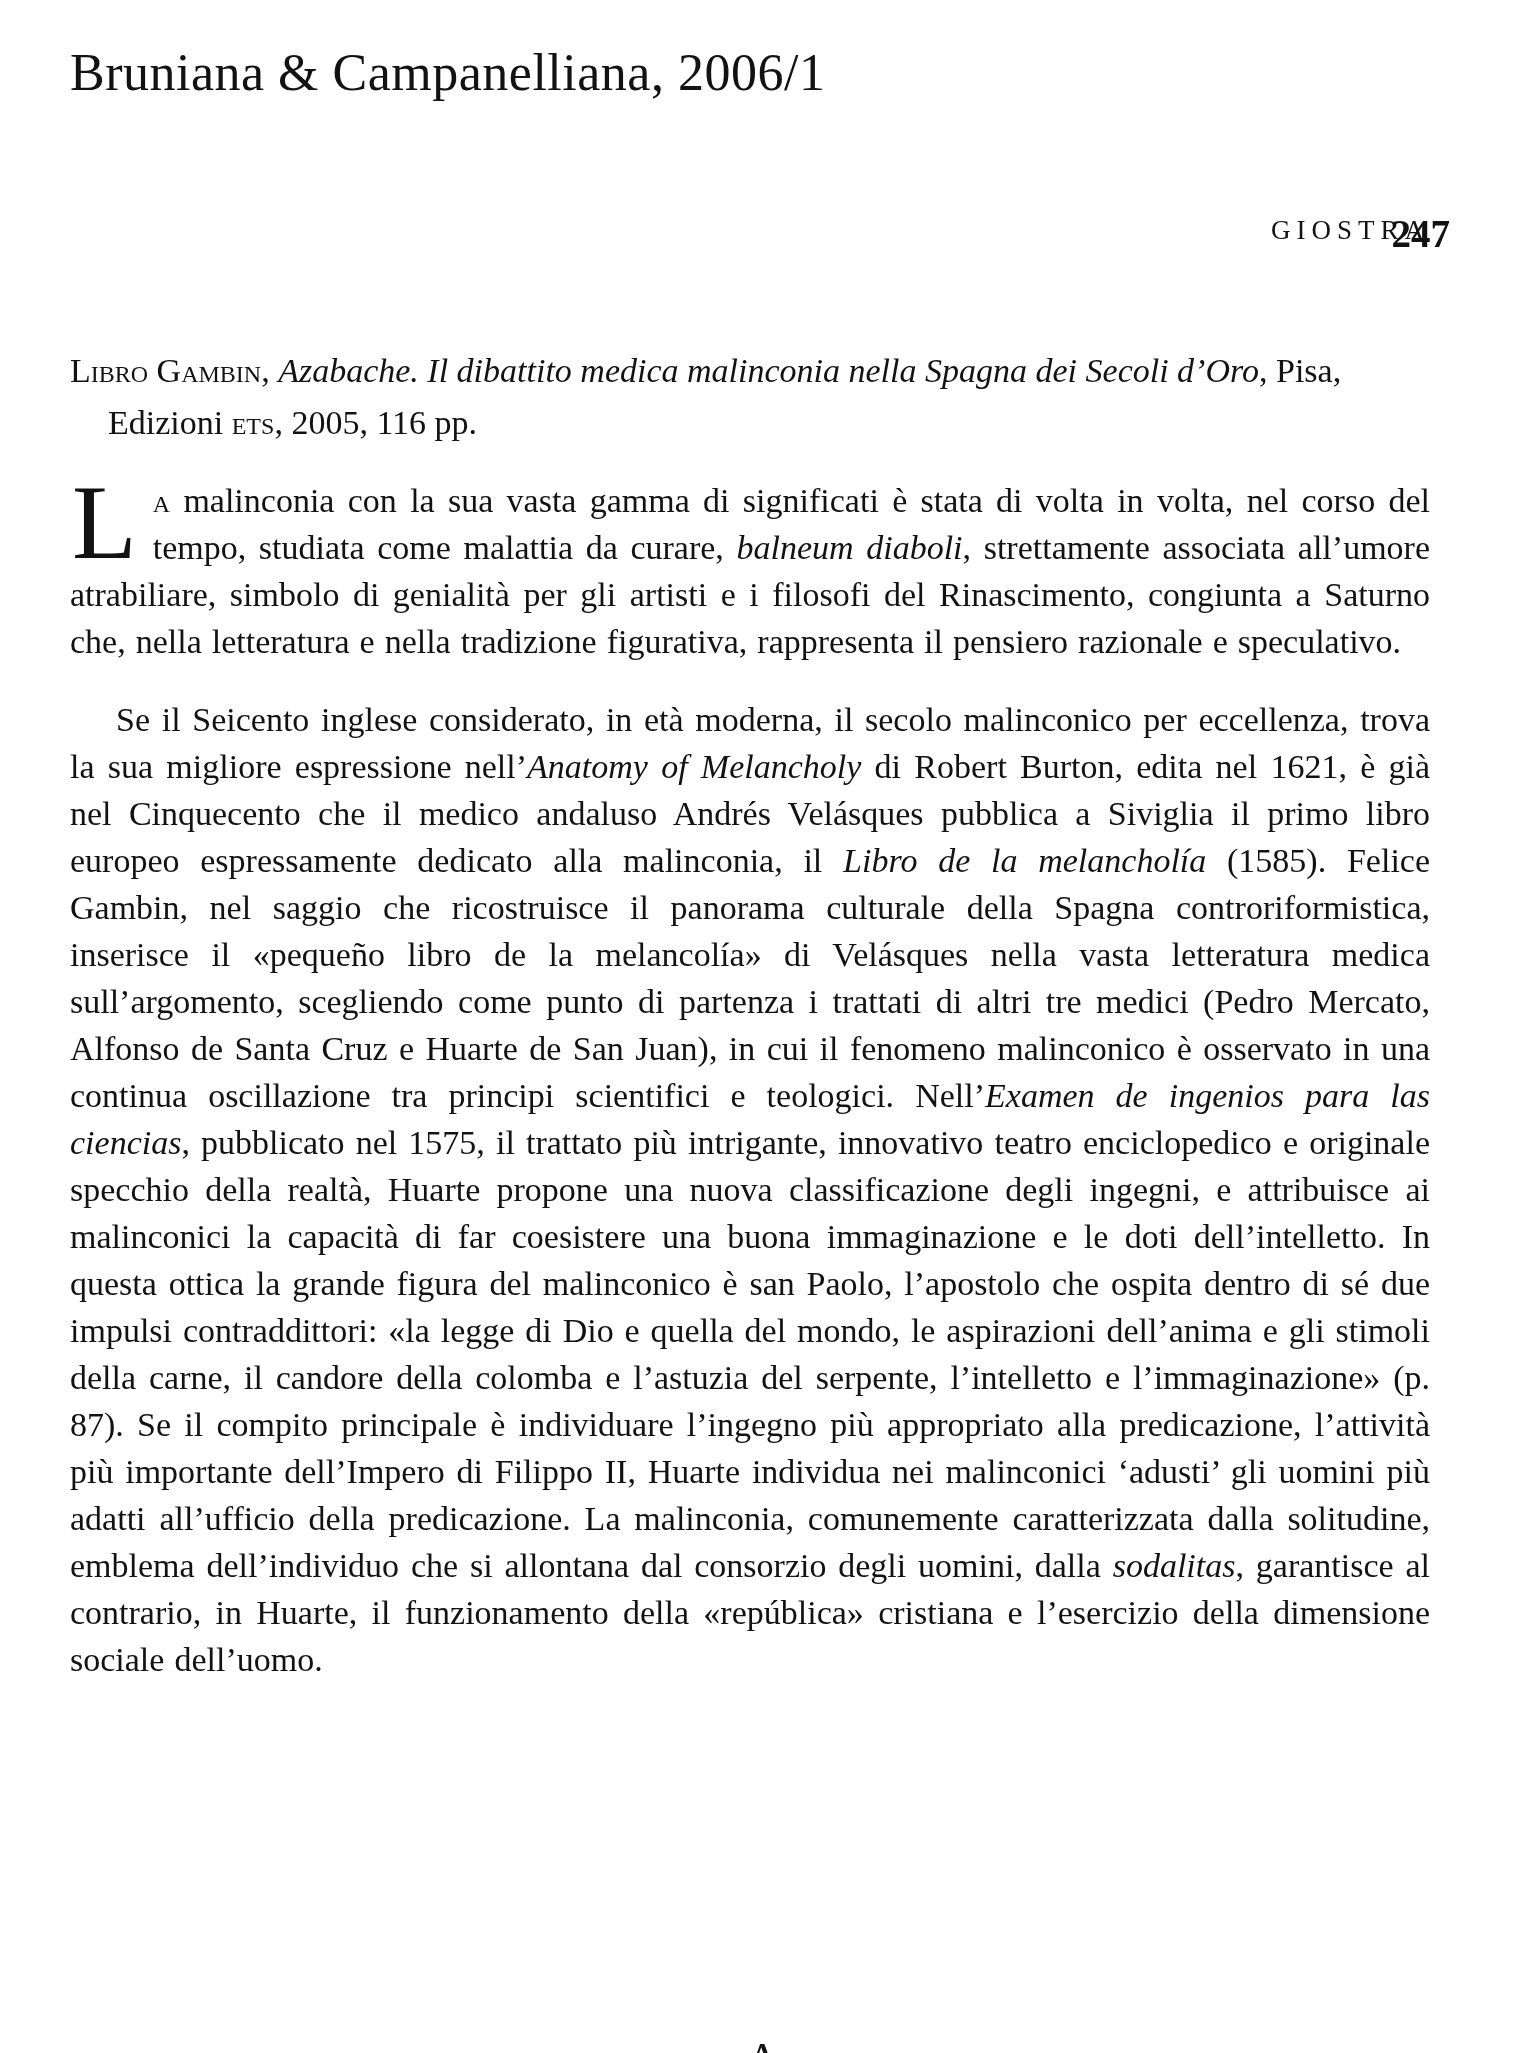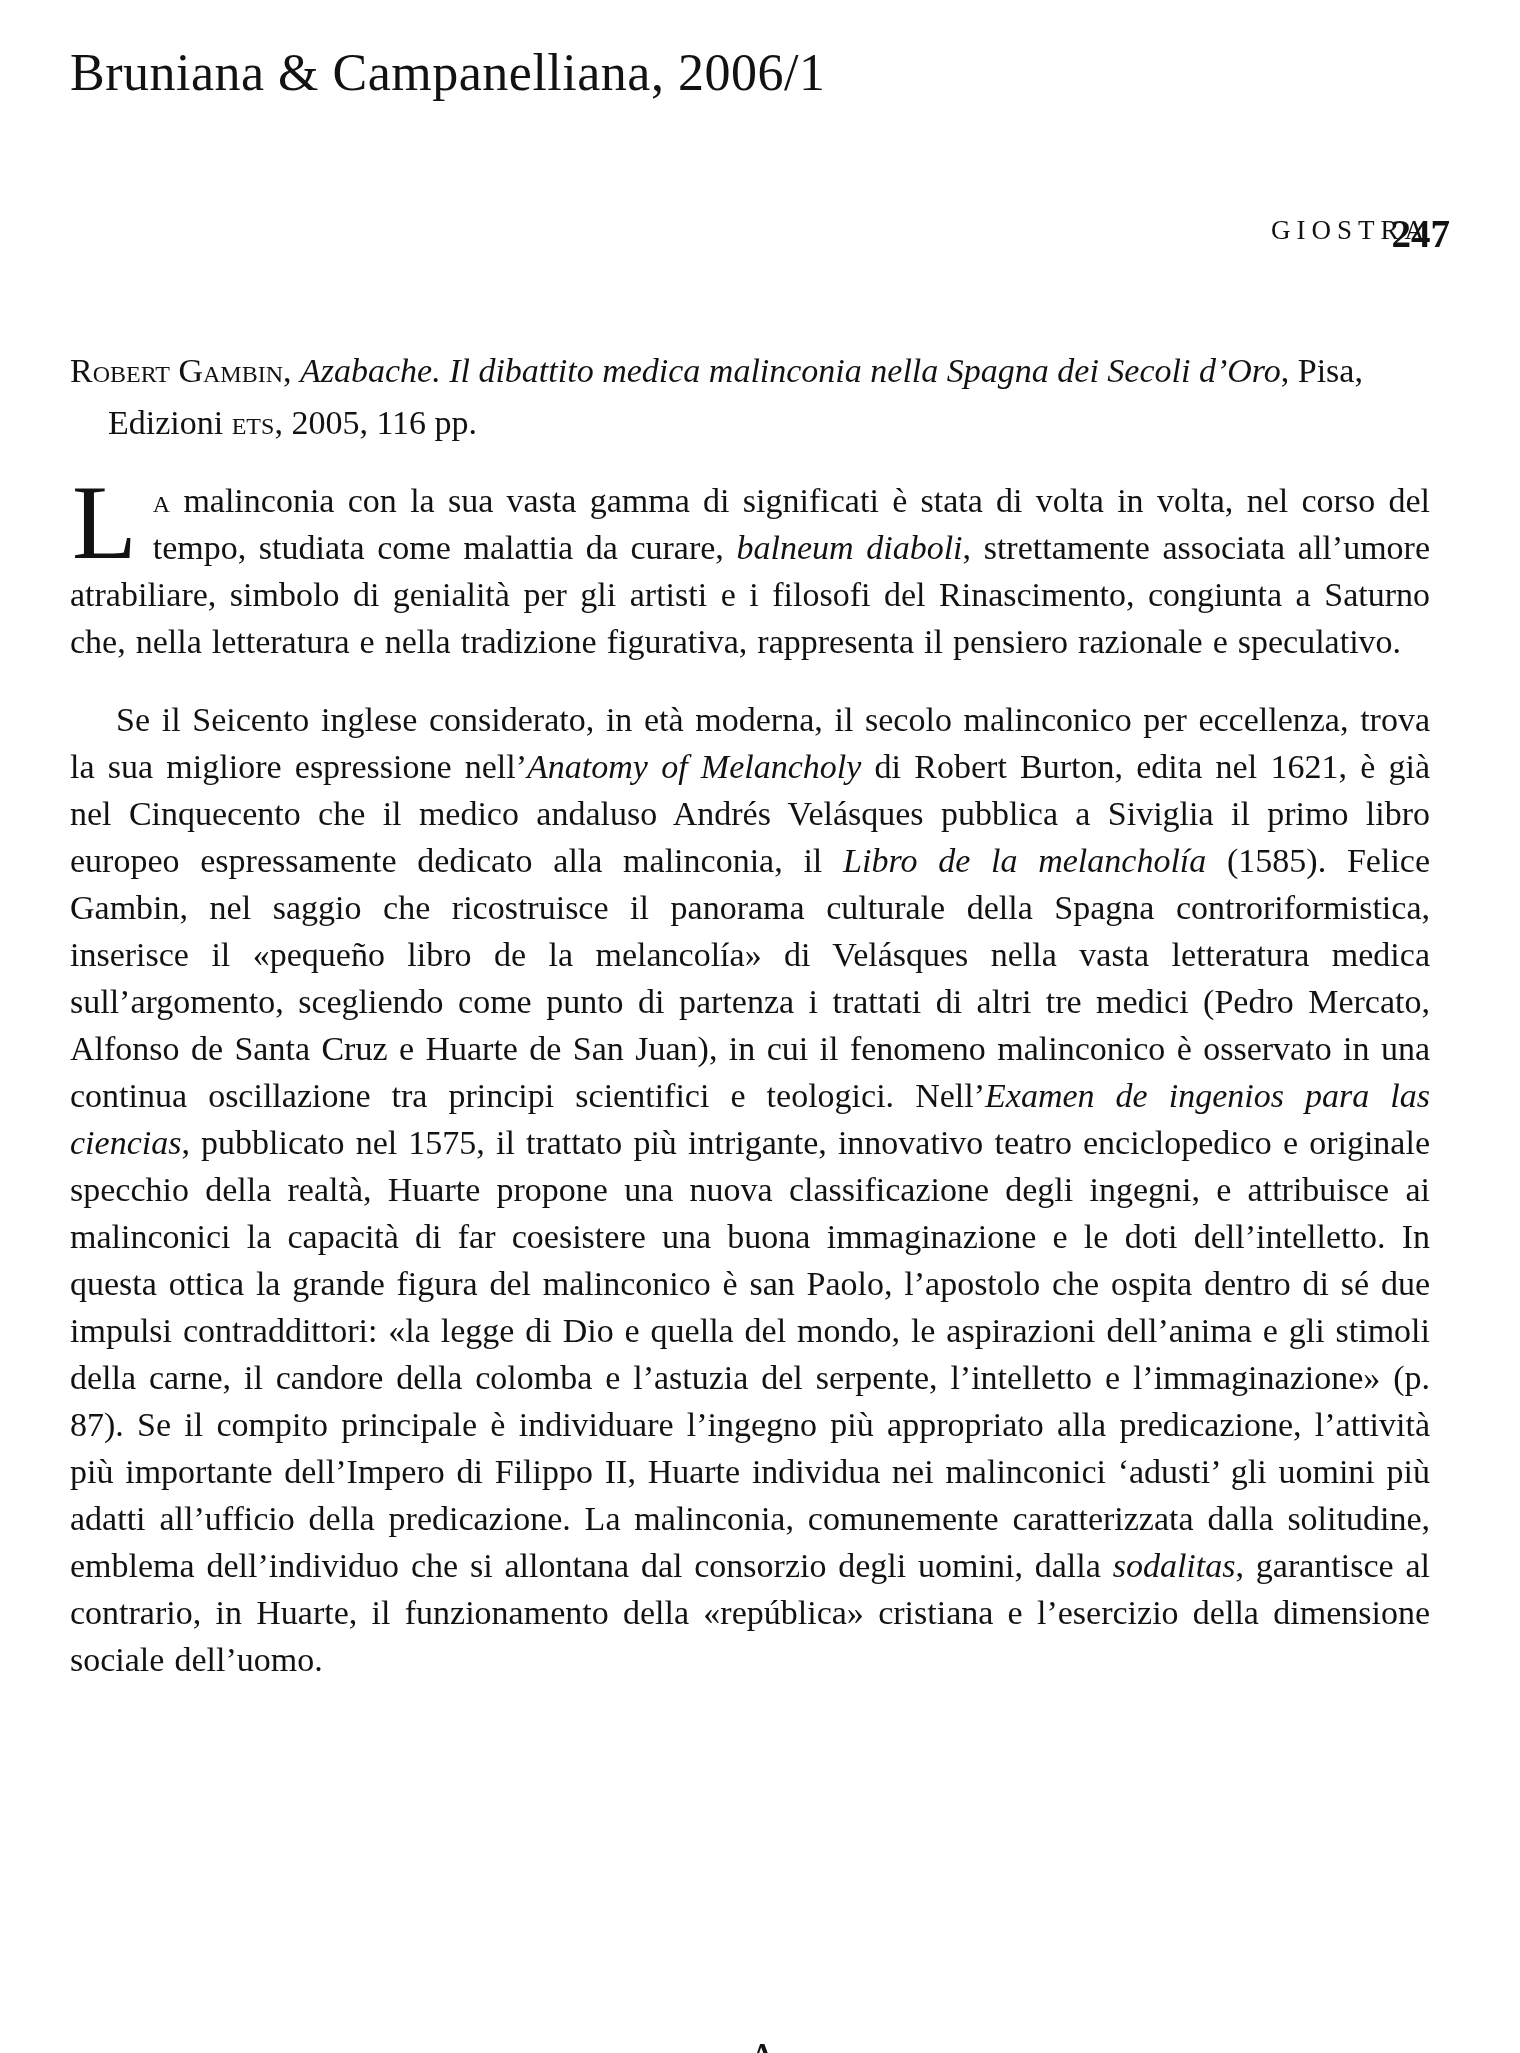--- a/index.html
+++ b/index.html
@@ -92,21 +92,21 @@
 
 <div class="page">
 
   <h1 class="vol-title">Bruniana &amp; Campanelliana, 2006/1</h1>
 
   <div class="runhead-row">
     <div class="runhead">GIOSTRA</div>
     <div class="pagenum">247</div>
   </div>
 
-  <p class="citation"><span class="sc">Robert Gambin</span><span>, </span><span class="i">Azabache. Il dibattito medica malinconia nella Spagna dei Secoli d’Oro</span><span>, Pisa, Edizioni </span><span class="sc">ets</span><span>, 2005, 116 pp.</span></p>
+  <p class="citation"><span class="sc">Libro Gambin</span><span>, </span><span class="i">Azabache. Il dibattito medica malinconia nella Spagna dei Secoli d’Oro</span><span>, Pisa, Edizioni </span><span class="sc">ets</span><span>, 2005, 116 pp.</span></p>
 
   <p class="bodytext par1"><span class="dropcap">L</span><span><span class="sc">a</span><span> malinconia con la sua vasta gamma di significati è stata di volta in volta, nel corso del tempo, studiata come malattia da curare, </span><span class="i">balneum diaboli</span><span>, strettamente associata all’umore atrabiliare, simbolo di genialità per gli artisti e i filosofi del Rinascimento, congiunta a Saturno che, nella letteratura e nella tradizione figurativa, rappresenta il pensiero razionale e speculativo.</span></span></p>
 
   <p class="bodytext par2"><span>Se il Seicento inglese considerato, in età moderna, il secolo malinconico per eccellenza, trova la sua migliore espressione nell’</span><span class="i">Anatomy of Melancholy</span><span> di Robert Burton, edita nel 1621, è già nel Cinquecento che il medico andaluso Andrés Velásques pubblica a Siviglia il primo libro europeo espressamente dedicato alla malinconia, il </span><span class="i">Libro de la melancholía</span><span> (1585). Felice Gambin, nel saggio che ricostruisce il panorama culturale della Spagna controriformistica, inserisce il «pequeño libro de la melancolía» di Velásques nella vasta letteratura medica sull’argomento, scegliendo come punto di partenza i trattati di altri tre medici (Pedro Mercato, Alfonso de Santa Cruz e Huarte de San Juan), in cui il fenomeno malinconico è osservato in una continua oscillazione tra principi scientifici e teologici. Nell’</span><span class="i">Examen de ingenios para las ciencias</span><span>, pubblicato nel 1575, il trattato più intrigante, innovativo teatro enciclopedico e originale specchio della realtà, Huarte propone una nuova classificazione degli ingegni, e attribuisce ai malinconici la capacità di far coesistere una buona immaginazione e le doti dell’intelletto. In questa ottica la grande figura del malinconico è san Paolo, l’apostolo che ospita dentro di sé due impulsi contraddittori: «la legge di Dio e quella del mondo, le aspirazioni dell’anima e gli stimoli della carne, il candore della colomba e l’astuzia del serpente, l’intelletto e l’immaginazione» (p. 87). Se il compito principale è individuare l’ingegno più appropriato alla predicazione, l’attività più importante dell’Impero di Filippo II, Huarte individua nei malinconici ‘adusti’ gli uomini più adatti all’ufficio della predicazione. La malinconia, comunemente caratterizzata dalla solitudine, emblema dell’individuo che si allontana dal consorzio degli uomini, dalla </span><span class="i">sodalitas</span><span>, garantisce al contrario, in Huarte, il funzionamento della «república» cristiana e l’esercizio della dimensione sociale dell’uomo.</span></p>
 
 
   <div class="bottom-mark">A</div>
 
 </div>
 

